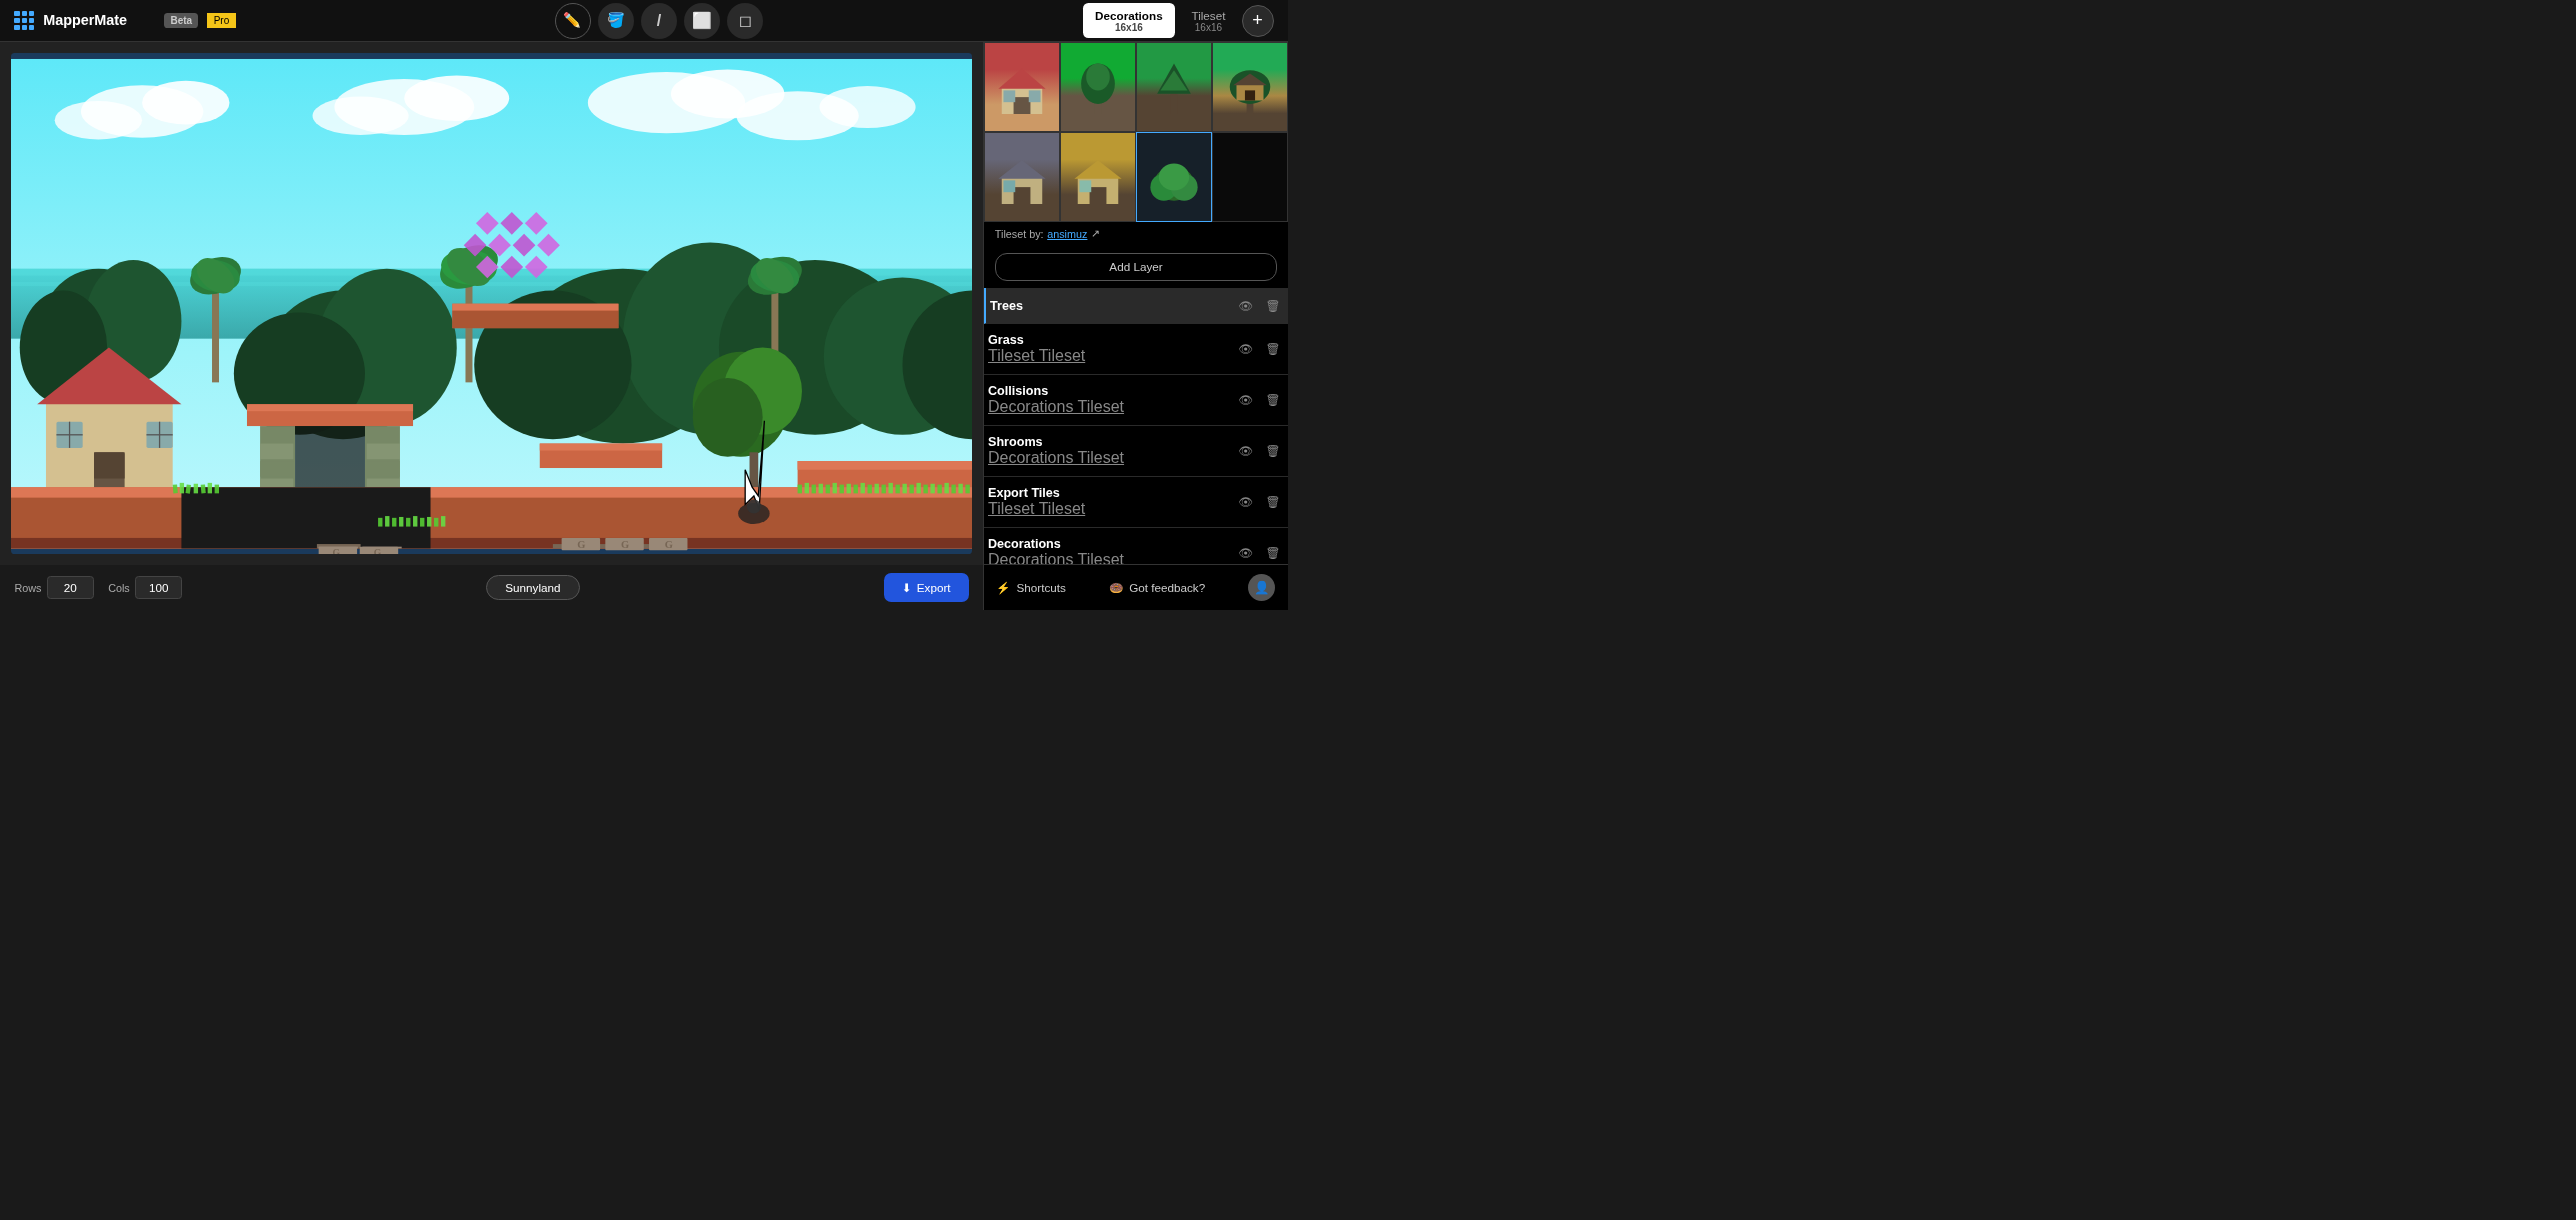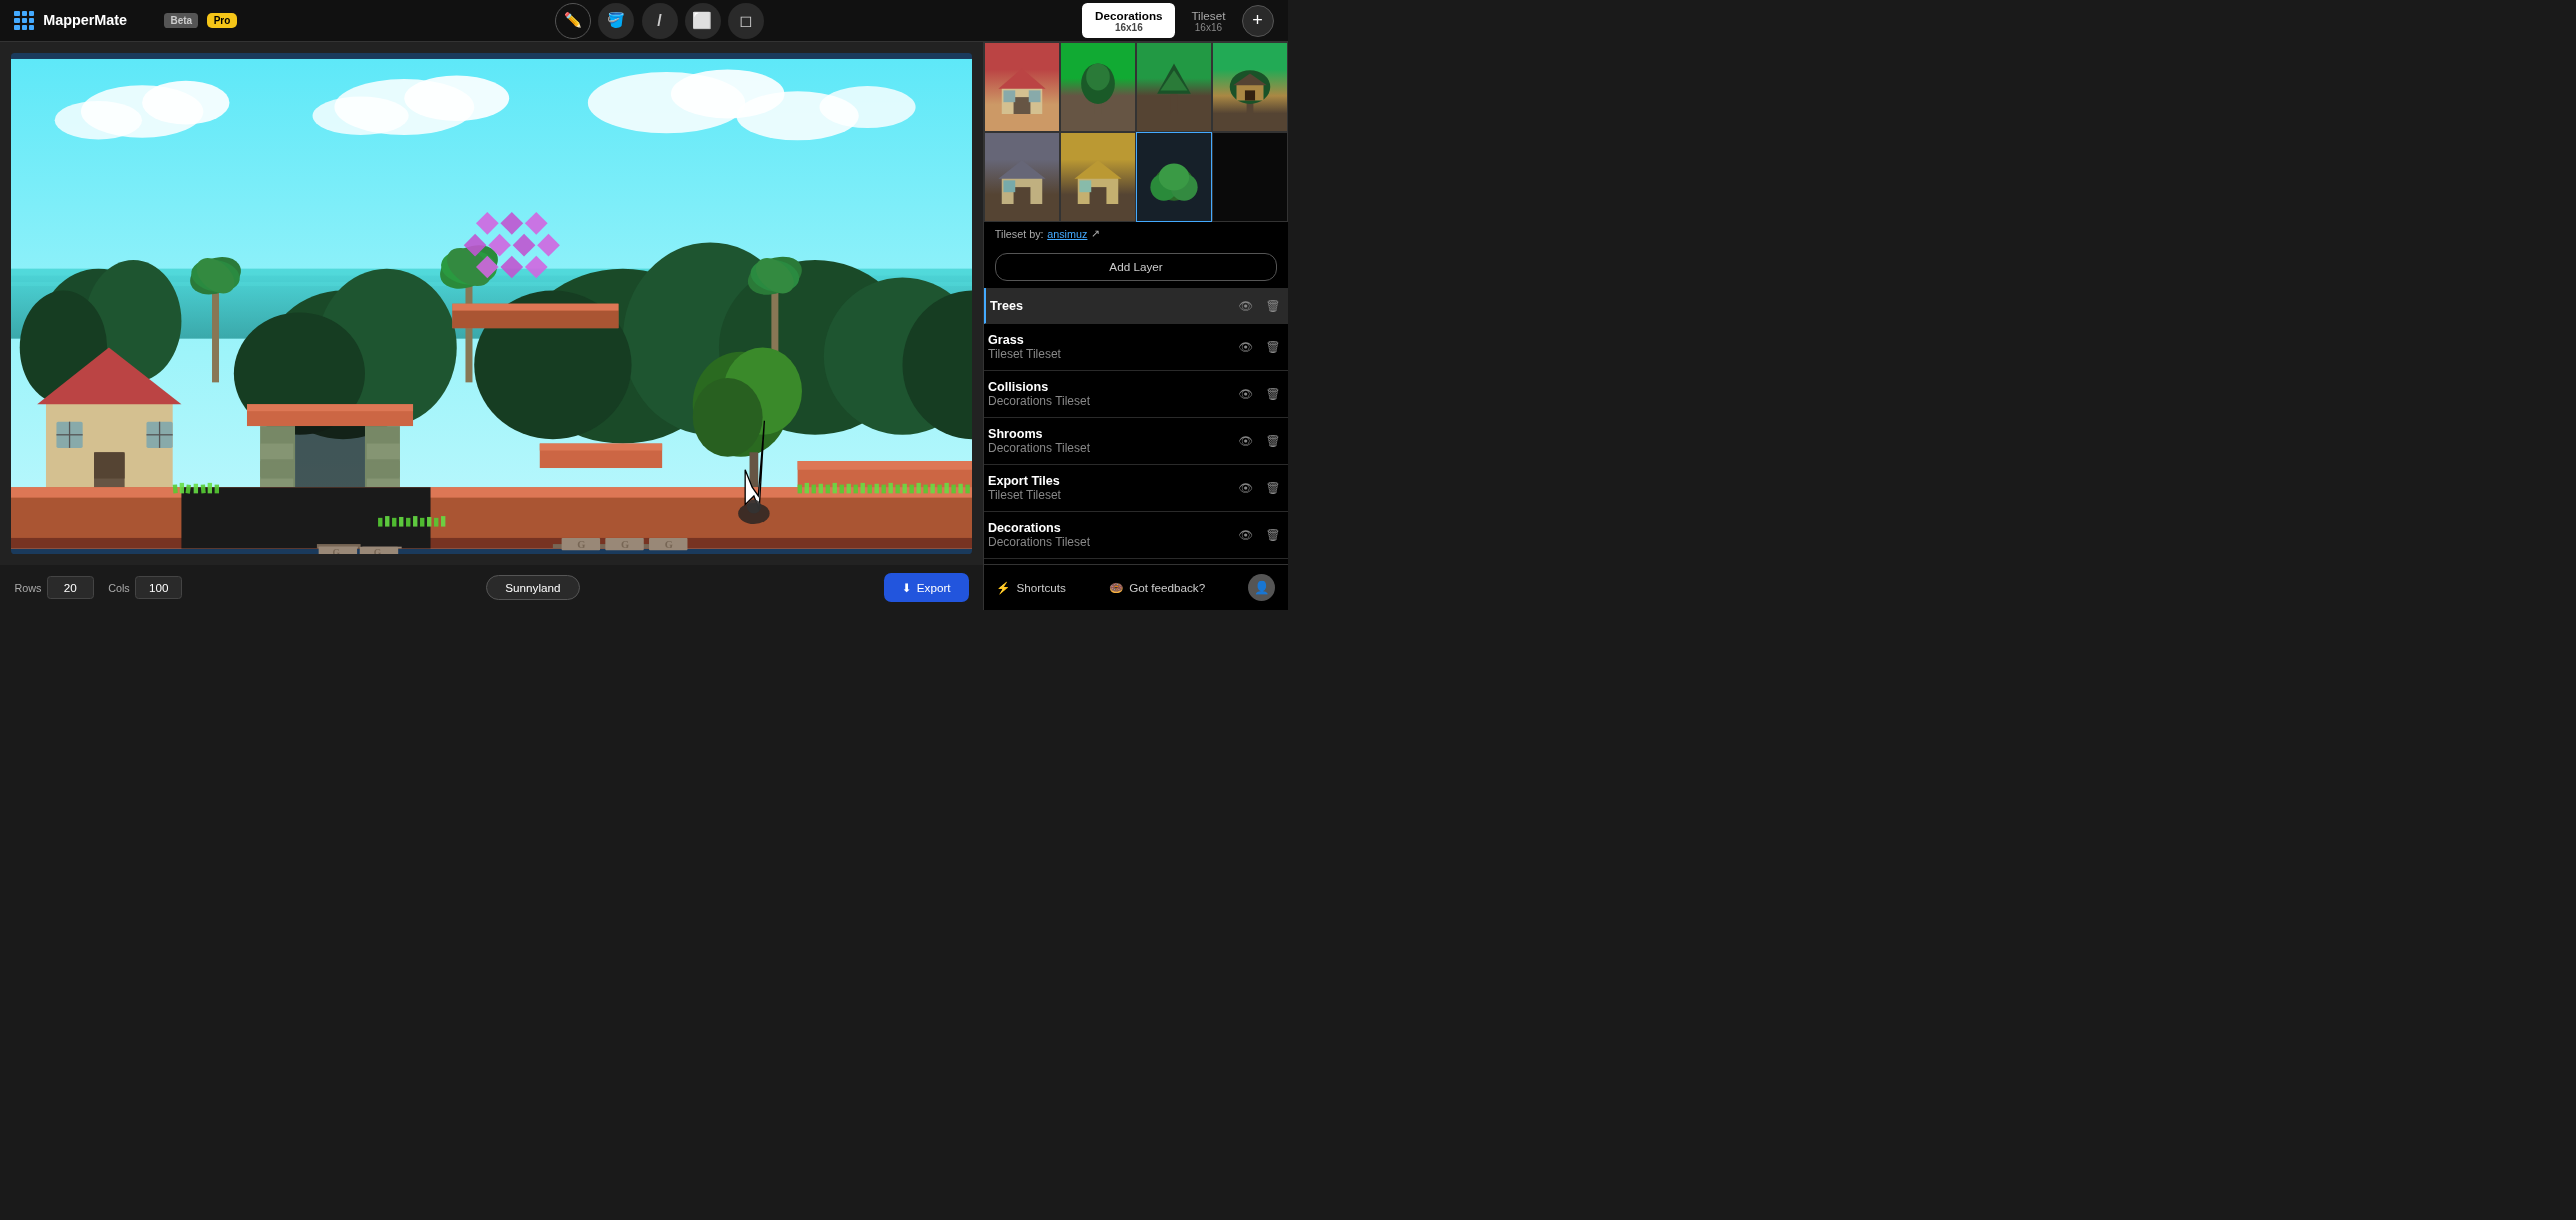--- a/index.html
+++ b/index.html
@@ -53,22 +53,22 @@
       padding: 1.8px 6.3px;
       border-radius: 3.6px;
       font-weight: 600;
       margin-left: 28px;
     }
     .badge-pro {
       background: #f5c518;
       color: #000;
       font-size: 10px;
       padding: 1.8px 6.3px;
-      border-radius: 5px;
-      font-weight: 700;
+      border-radius: 0;
+      font-weight: 400;
     }
     .toolbar-center {
       display: flex;
       gap: 7.2px;
       align-items: center;
     }
     .tool-btn {
       width: 36px;
       height: 36px;
       border-radius: 50%;
@@ -296,22 +296,23 @@
     .layer-item.active {
       background: #2a2a2a;
       border-left: 2.7px solid #4af;
     }
     .layer-info .layer-name {
       font-size: 12.6px;
       font-weight: 600;
       color: #fff;
     }
     .layer-info .layer-type {
-      font-size: 12px;
+      font-size: 16px;
       color: #888;
+      text-decoration: underline;
     }
     .layer-actions {
       display: flex;
       gap: 5.4px;
     }
     .layer-action-btn {
       background: none;
       border: none;
       color: #888;
       cursor: pointer;

